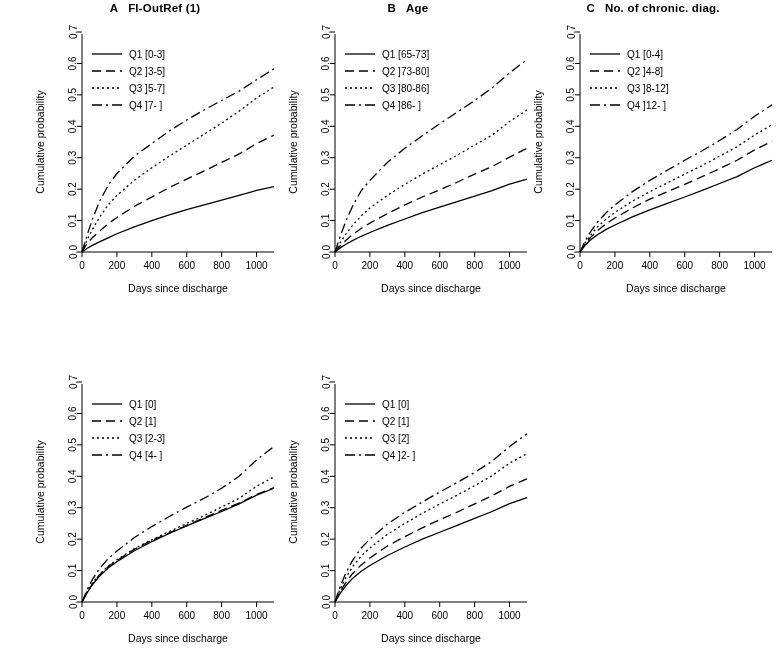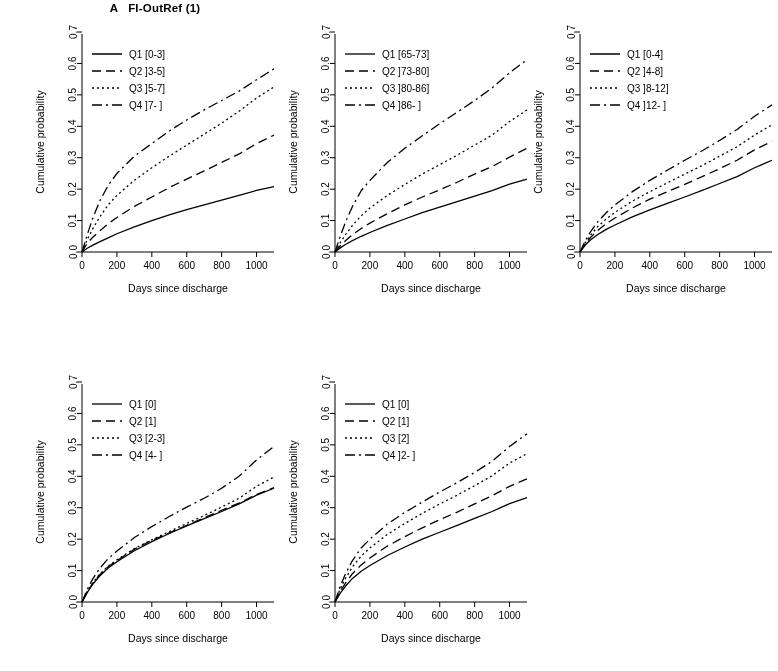--- a/index.html
+++ b/index.html
@@ -1,17 +1,17 @@
 <!DOCTYPE html>
 <html><head>
 <meta charset="utf-8">
 <style>
   html,body{margin:0;padding:0;background:#ffffff;}
   body{width:778px;height:671px;font-family:"Liberation Sans",sans-serif;color:#000;}
-  .page{position:relative;width:778px;height:671px;overflow:hidden;border-radius:22px;}
+  .page{position:relative;width:778px;height:671px;overflow:hidden;}
   .panel{position:absolute;}
   .panel-title{
     position:absolute;top:0;left:0;width:100%;
     text-align:center;font-weight:bold;font-size:11.5px;
     letter-spacing:0.2px;white-space:nowrap;
   }
   .panel-title .pl{margin-right:10px;}
   .plotwrap{position:absolute;left:0;top:18px;}
   svg{display:block;}
   .axis-label{font-size:10.5px;font-family:"Liberation Sans",sans-serif;}
@@ -71,20 +71,23 @@
           <text x="99" y="54.5" class="legend-label" fill="#000">Q2 ]3-5]</text>
           <line x1="62" y1="68" x2="92" y2="68" stroke="#000" stroke-width="1.3" stroke-dasharray="2,3"></line>
           <text x="99" y="71.5" class="legend-label" fill="#000">Q3 ]5-7]</text>
           <line x1="62" y1="85" x2="92" y2="85" stroke="#000" stroke-width="1.3" stroke-dasharray="10,4,2,4"></line>
           <text x="99" y="88.5" class="legend-label" fill="#000">Q4 ]7- ]</text>
         </svg>
     </div>
   </div>
 
   <div class="panel" style="left:283px;top:2px;width:250px;height:310px;">
+    <div class="panel-title">
+      <span class="pl">B</span><span>Age</span>
+    </div>
     <div class="plotwrap">
       <svg width="250" height="290" viewBox="0 0 250 290">
           <line x1="52" y1="232" x2="244" y2="232" stroke="#000" stroke-width="1"></line>
           <line x1="52" y1="14" x2="52" y2="232" stroke="#000" stroke-width="1"></line>
           <line x1="52" y1="232" x2="52" y2="237" stroke="#000" stroke-width="1"></line>
           <text x="52" y="249" text-anchor="middle" class="tick-label" fill="#000">0</text>
           <line x1="86.9090909090909" y1="232" x2="86.9090909090909" y2="237" stroke="#000" stroke-width="1"></line>
           <text x="86.9090909090909" y="249" text-anchor="middle" class="tick-label" fill="#000">200</text>
           <line x1="121.81818181818181" y1="232" x2="121.81818181818181" y2="237" stroke="#000" stroke-width="1"></line>
           <text x="121.81818181818181" y="249" text-anchor="middle" class="tick-label" fill="#000">400</text>
@@ -122,20 +125,23 @@
           <text x="99" y="54.5" class="legend-label" fill="#000">Q2 ]73-80]</text>
           <line x1="62" y1="68" x2="92" y2="68" stroke="#000" stroke-width="1.3" stroke-dasharray="2,3"></line>
           <text x="99" y="71.5" class="legend-label" fill="#000">Q3 ]80-86]</text>
           <line x1="62" y1="85" x2="92" y2="85" stroke="#000" stroke-width="1.3" stroke-dasharray="10,4,2,4"></line>
           <text x="99" y="88.5" class="legend-label" fill="#000">Q4 ]86- ]</text>
         </svg>
     </div>
   </div>
 
   <div class="panel" style="left:528px;top:2px;width:250px;height:310px;">
+    <div class="panel-title">
+      <span class="pl">C</span><span>No. of chronic. diag.</span>
+    </div>
     <div class="plotwrap">
       <svg width="250" height="290" viewBox="0 0 250 290">
           <line x1="52" y1="232" x2="244" y2="232" stroke="#000" stroke-width="1"></line>
           <line x1="52" y1="14" x2="52" y2="232" stroke="#000" stroke-width="1"></line>
           <line x1="52" y1="232" x2="52" y2="237" stroke="#000" stroke-width="1"></line>
           <text x="52" y="249" text-anchor="middle" class="tick-label" fill="#000">0</text>
           <line x1="86.9090909090909" y1="232" x2="86.9090909090909" y2="237" stroke="#000" stroke-width="1"></line>
           <text x="86.9090909090909" y="249" text-anchor="middle" class="tick-label" fill="#000">200</text>
           <line x1="121.81818181818181" y1="232" x2="121.81818181818181" y2="237" stroke="#000" stroke-width="1"></line>
           <text x="121.81818181818181" y="249" text-anchor="middle" class="tick-label" fill="#000">400</text>

